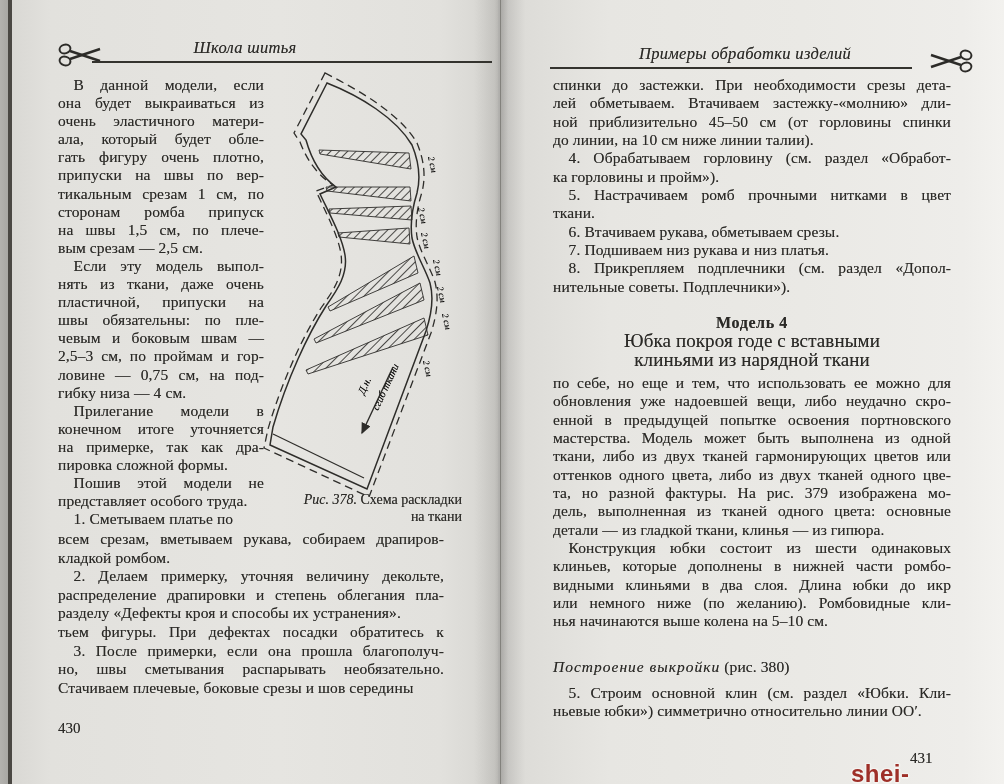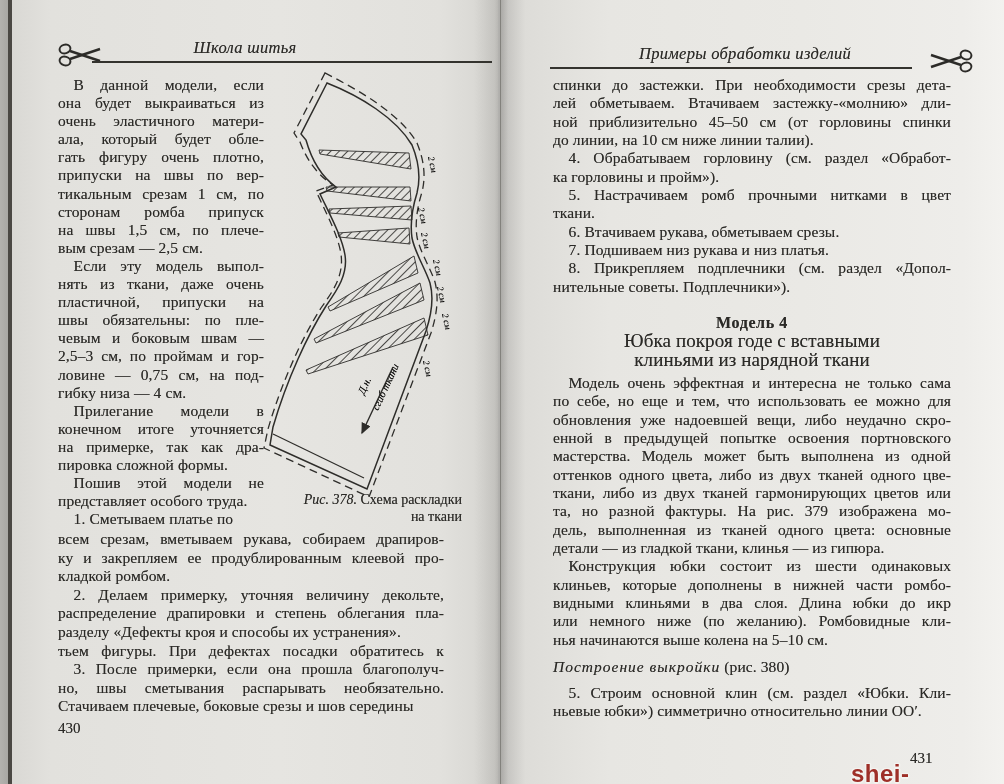--- a/index.html
+++ b/index.html
@@ -164,21 +164,20 @@
     </svg>
   </div>
   <div class="fig-caption">
     <div><span class="cap-ref">Рис. 378.</span>
       <span>Схема раскладки</span></div>
     <div>на ткани</div>
   </div>
 
   <div class="textblock wide" style="left:58px;top:530px;width:386px;">
       <div class="line">всем срезам, вметываем рукава, собираем драпиров-</div>
-      <div class="line">ку и закрепляем ее продублированным клеевой про-</div>
       <div class="line plast">кладкой ромбом.</div>
       <div class="line"> 2. Делаем примерку, уточняя величину декольте,</div>
       <div class="line">распределение драпировки и степень облегания пла-</div>
       <div class="line plast">разделу «Дефекты кроя и способы их устранения».</div>
       <div class="line">тьем фигуры. При дефектах посадки обратитесь к</div>
       <div class="line"> 3. После примерки, если она прошла благополуч-</div>
       <div class="line">но, швы сметывания распарывать необязательно.</div>
       <div class="line plast">Стачиваем плечевые, боковые срезы и шов середины</div>
     </div>
   <div class="pagenum" style="left:58px;top:720px;">430</div>
@@ -198,27 +197,26 @@
       <div class="line plast">нительные советы. Подплечники»).</div>
     </div>
 
   <div class="textblock centered model-label" style="left:553px;top:312px;width:398px;">Модель 4</div>
   <div class="textblock model-title" style="left:553px;top:332px;width:398px;">
       <div class="line">Юбка покроя годе с вставными</div>
       <div class="line plast">клиньями из нарядной ткани</div>
     </div>
 
   <div class="textblock rtext" style="left:553px;top:374px;width:398px;">
-      <div class="line"> Модель очень эффектная и интересна не только сама</div>
       <div class="line">по себе, но еще и тем, что использовать ее можно для</div>
       <div class="line">обновления уже надоевшей вещи, либо неудачно скро-</div>
       <div class="line">енной в предыдущей попытке освоения портновского</div>
       <div class="line">мастерства. Модель может быть выполнена из одной</div>
+      <div class="line">ткани, либо из двух тканей гармонирующих цветов или</div>
       <div class="line">оттенков одного цвета, либо из двух тканей одного цве-</div>
-      <div class="line">ткани, либо из двух тканей гармонирующих цветов или</div>
       <div class="line">та, но разной фактуры. На рис. 379 изображена мо-</div>
       <div class="line">дель, выполненная из тканей одного цвета: основные</div>
       <div class="line plast">детали — из гладкой ткани, клинья — из гипюра.</div>
       <div class="line"> Конструкция юбки состоит из шести одинаковых</div>
       <div class="line">клиньев, которые дополнены в нижней части ромбо-</div>
       <div class="line">видными клиньями в два слоя. Длина юбки до икр</div>
       <div class="line">или немного ниже (по желанию). Ромбовидные кли-</div>
       <div class="line plast">нья начинаются выше колена на 5–10 см.</div>
     </div>
 

